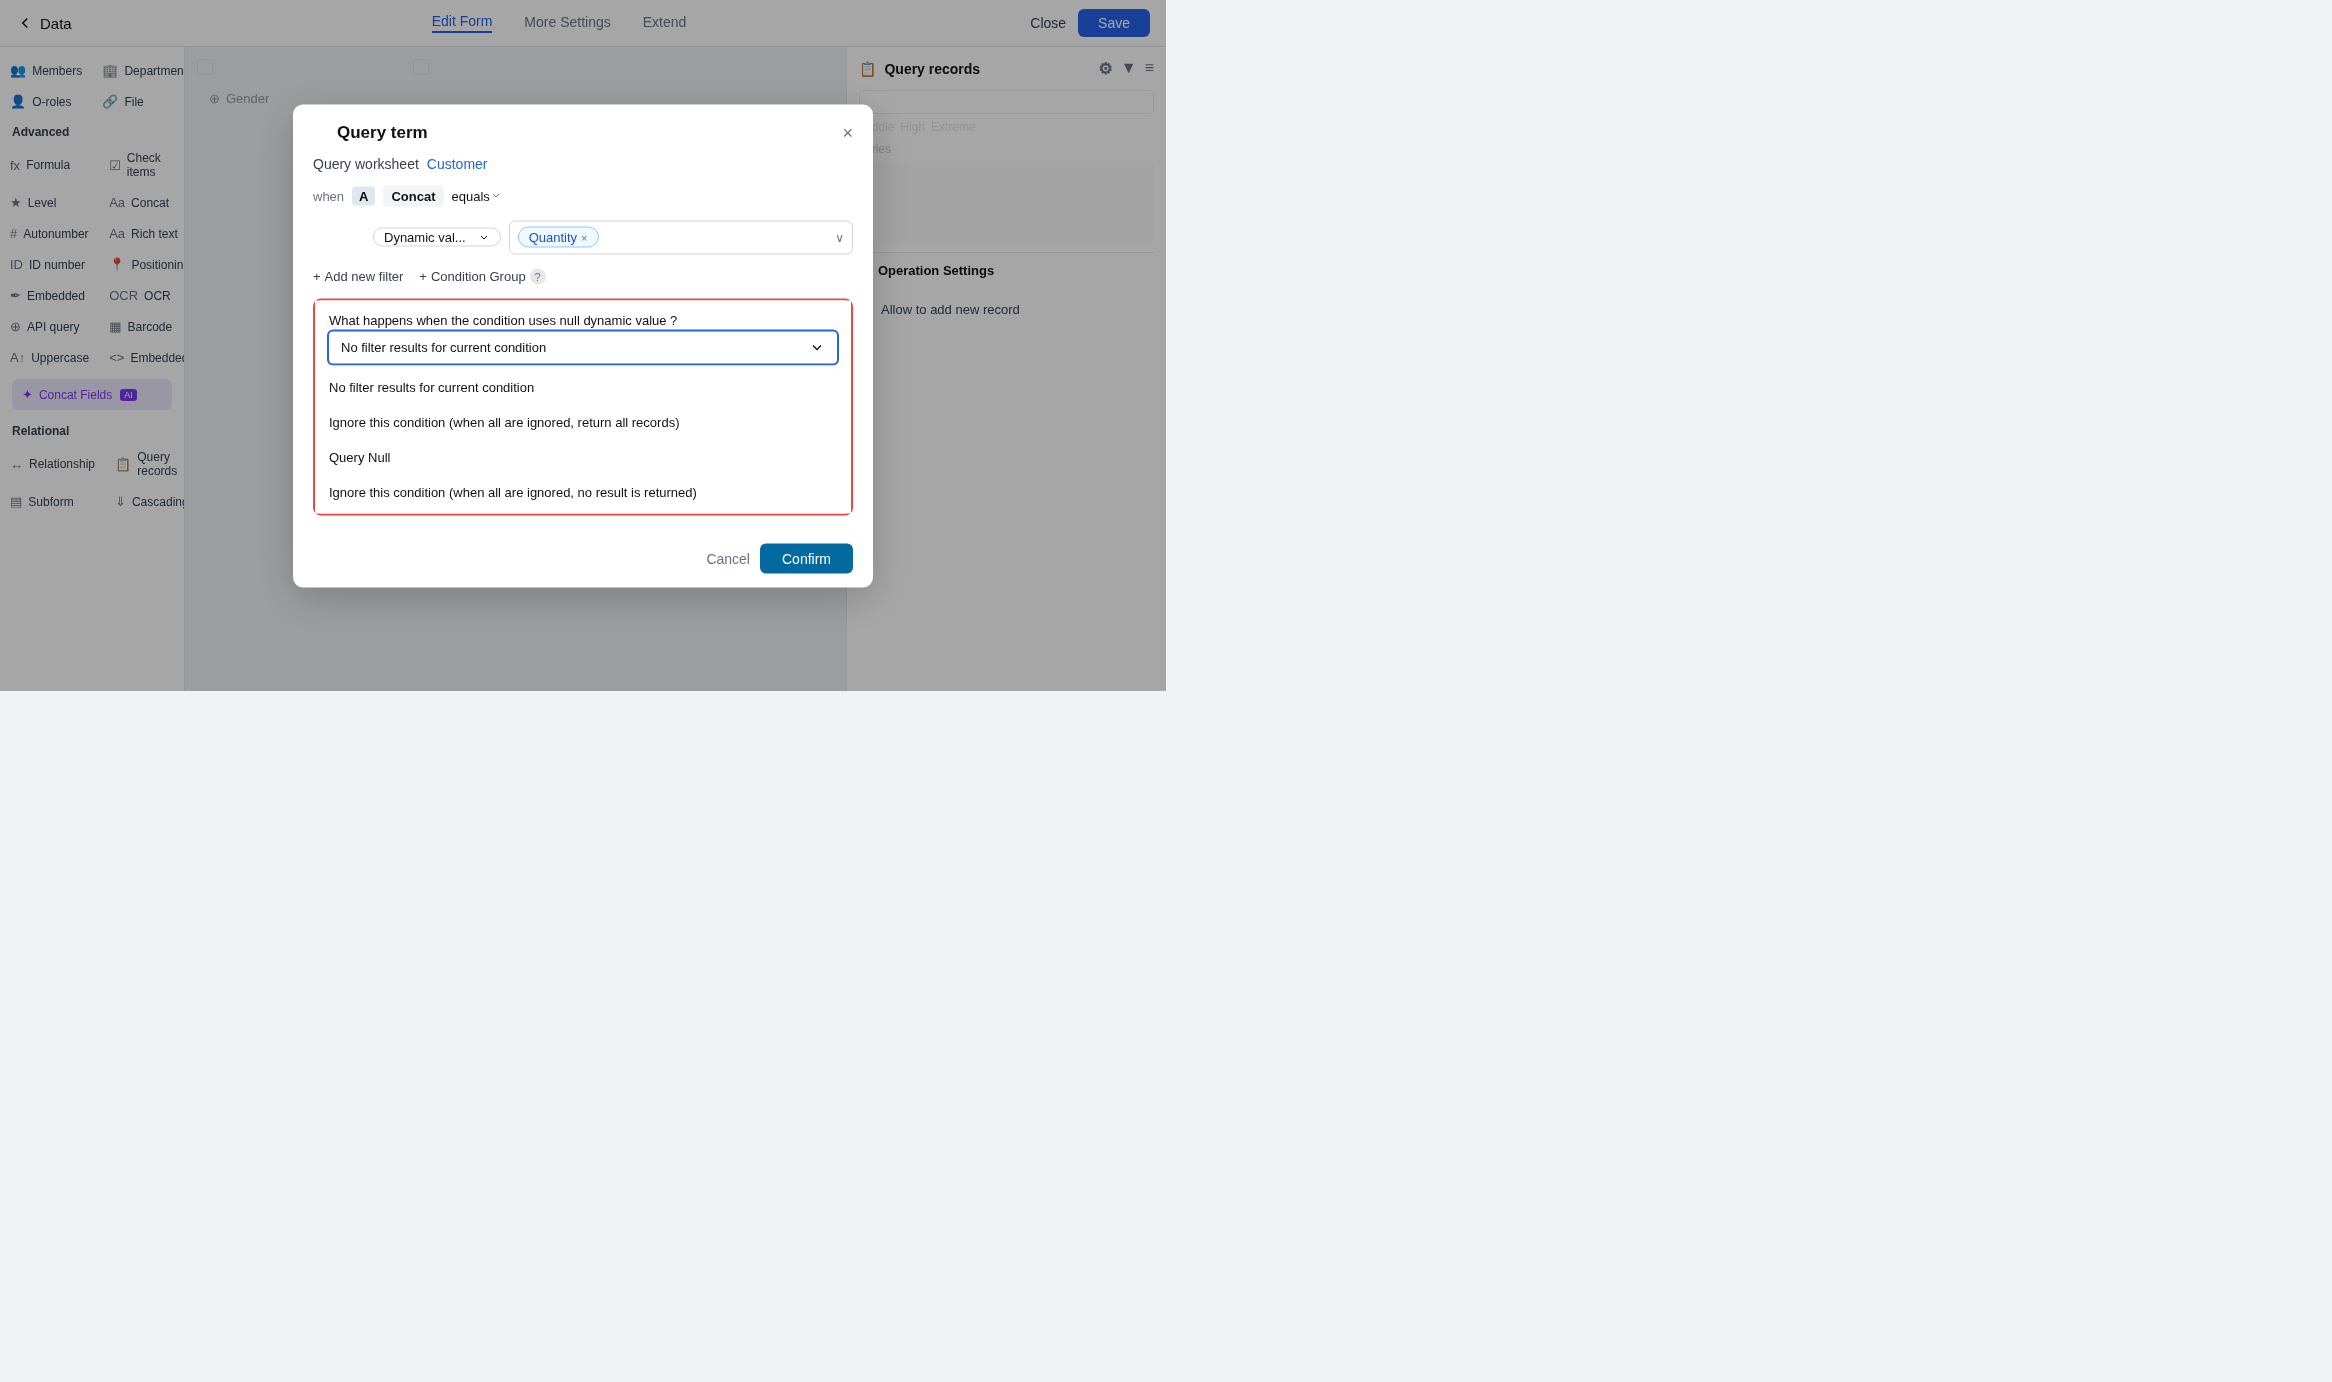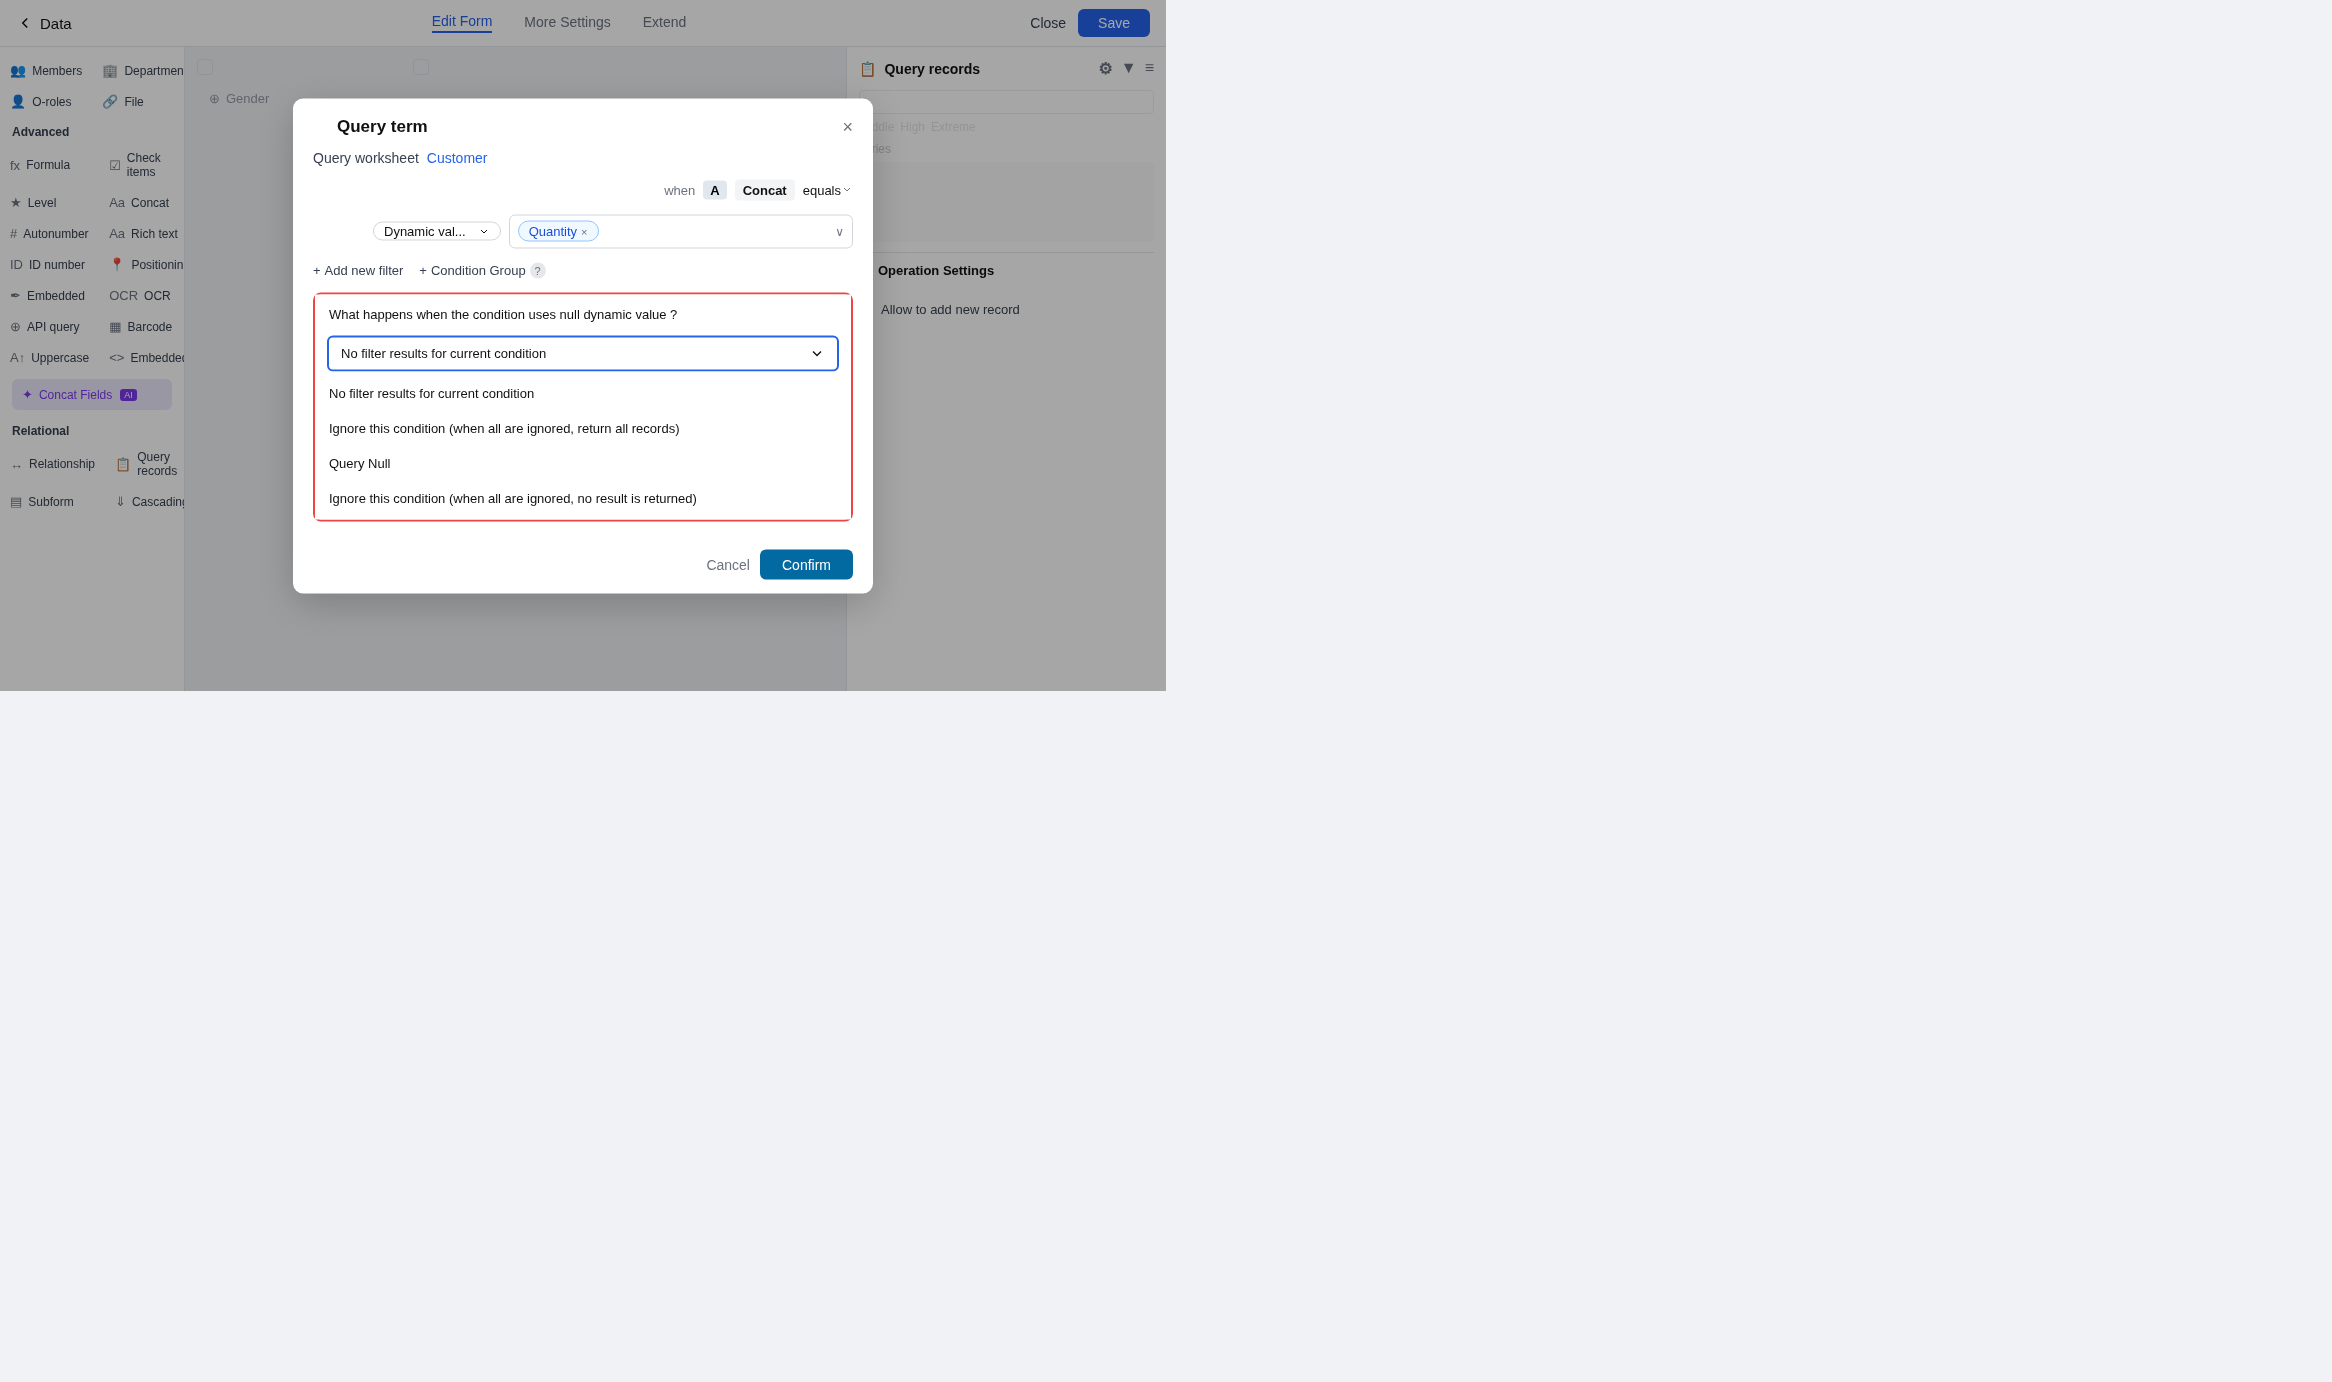--- a/index.html
+++ b/index.html
@@ -101,21 +101,21 @@
 
     .modal-body { padding: 0 20px 18px; }
 
     .query-worksheet-row {
       display: flex; align-items: center; gap: 8px;
       font-size: 14px; color: #374151; margin-bottom: 14px;
     }
     .query-worksheet-link { color: #2563eb; font-weight: 500; cursor: pointer; }
 
     .filter-row {
-      display: flex; align-items: center; gap: 8px; margin-bottom: 14px; justify-content: flex-end;
+      display: flex; align-items: center; gap: 8px; margin-bottom: 14px;
     }
     .filter-label { font-size: 13px; color: #6b7280; }
     .filter-field-badge {
       background: #f3f4f6; border-radius: 4px;
       padding: 3px 8px; font-size: 13px; font-weight: 600; color: #111;
     }
     .filter-op-select {
       display: flex; align-items: center; 
       font-size: 13px; color: #111; cursor: pointer;
     }
@@ -151,21 +151,21 @@
       background: #e5e7eb; display: inline-flex; align-items: center; justify-content: center;
       font-size: 11px; color: #6b7280;
     }
 
     
     .null-section {
       border: 2px solid #ef4444; border-radius: 8px;
       overflow: visible; margin-bottom: 0;
     }
     .null-section-question {
-      padding: 12px 14px 14px;
+      padding: 12px 14px 2px;
       font-size: 13px; font-weight: 500; color: #111;
       background: #fff;
     }
     .null-dropdown-trigger {
       margin: 0 12px 0; border: 2px solid #2563eb; border-radius: 6px;
       padding: 8px 12px; display: flex; align-items: center; justify-content: space-between;
       font-size: 13px; color: #111; cursor: pointer; background: #fff;
     }
     .null-options {
       background: #fff; padding: 4px 0;

